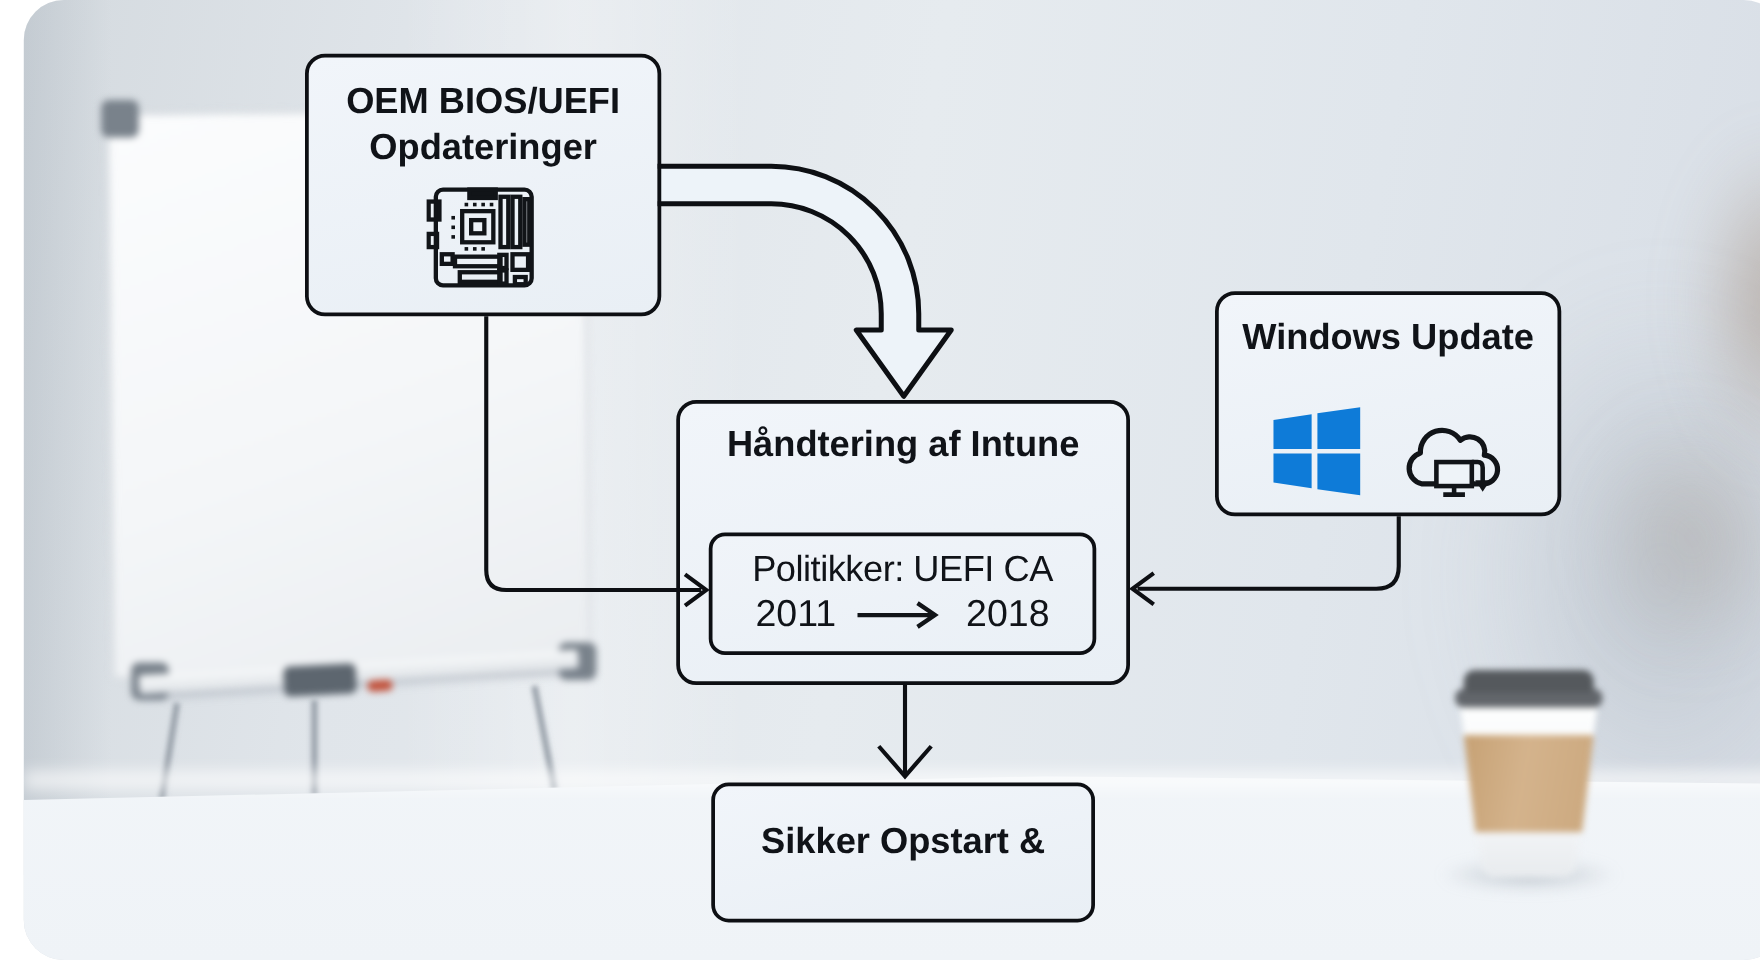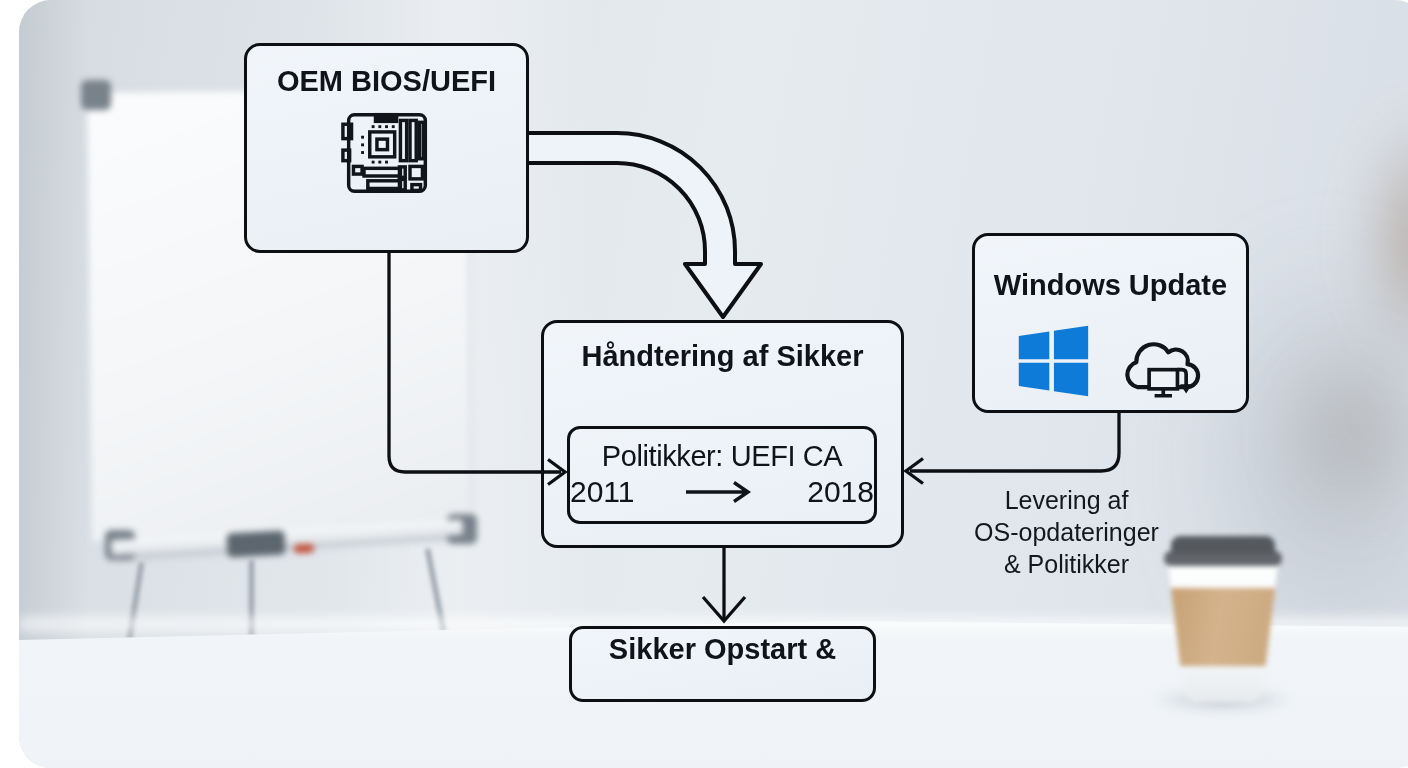--- a/index.html
+++ b/index.html
@@ -59,26 +59,26 @@
   .cup-sleeve{position:absolute;left:10px;top:52px;width:104px;height:78px;
     background:linear-gradient(100deg,#c6a174 0%,#d4b38c 45%,#cba87e 100%);
     clip-path:polygon(0 0,100% 0,91% 100%,9% 100%);}
 
   
   .node{position:absolute;box-sizing:border-box;border:3.2px solid #0d0f13;border-radius:16px;
     background:linear-gradient(168deg,#f1f5fa 0%,#e9eff5 100%);color:#101318;text-align:center;}
   .node-title{font-weight:700;font-size:29px;line-height:37px;}
   .box-oem{left:225px;top:43px;width:285px;height:210px;padding-top:17px;}
   .box-mgmt{left:522px;top:320px;width:363px;height:228px;padding-top:15px;}
-  .box-win{left:953px;top:233px;width:277px;height:180px;padding-top:31px;text-align:center;}
-  .box-out{left:550px;top:626px;width:307px;height:76px;padding-top:2px;border-radius:14px;}
+  .box-win{left:953px;top:233px;width:277px;height:180px;padding-top:16px;text-align:center;}
+  .box-out{left:550px;top:626px;width:307px;height:112px;padding-top:26px;border-radius:14px;}
   .box-inner{position:absolute;left:23px;top:103px;width:310px;height:98px;border:3.2px solid #0d0f13;
     border-radius:13px;background:linear-gradient(168deg,#f0f4f9 0%,#eaf0f6 100%);padding-top:9px;box-sizing:border-box;}
   .inner-line1{font-size:29px;line-height:36px;font-weight:400;letter-spacing:-.4px;}
-  .inner-line2{display:flex;align-items:center;justify-content:space-between;gap:14px;font-size:30px;font-weight:400;line-height:36px;}
+  .inner-line2{display:flex;align-items:center;justify-content:center;gap:14px;font-size:30px;font-weight:400;line-height:36px;}
   .oem-icon{margin:7px auto 0;}
   .win-icons{position:absolute;left:0;bottom:12px;width:100%;display:flex;align-items:flex-end;
     justify-content:center;gap:26px;}
   .edge-label{position:absolute;left:935px;top:484px;width:225px;text-align:center;
     font-size:25px;line-height:32px;color:#14171b;}
 </style>
 </head>
 <body>
 
 <div class="screen">
@@ -114,20 +114,21 @@
       <div class="cup-lid-top"></div>
     </div>
   </div>
 
   <svg class="layer" viewBox="0 0 1408 768">
     <path d="M505 133 L598 133 A118 118 0 0 1 716 251 L716 264 L742 264 L704 317 L666 264 L686 264 L686 251 A88 88 0 0 0 598 163 L505 163 Z" fill="#edf3f9" stroke="#0d0f13" stroke-width="4" stroke-linejoin="round"></path>
   </svg>
 
   <div class="node box-oem">
     <div class="node-title">OEM BIOS/UEFI</div>
+    <div class="node-title">Opdateringer</div>
     <svg class="oem-icon" width="92" height="92" viewBox="0 0 96 96">
       <g fill="none" stroke="#111418" stroke-width="3.6">
         <rect x="8" y="8" width="80" height="80" rx="6"></rect>
         <rect x="36" y="8" width="22" height="7" fill="#111418"></rect>
         <rect x="30" y="26" width="26" height="26"></rect>
         <rect x="37.5" y="33.5" width="11" height="11"></rect>
         <rect x="2" y="18" width="9" height="15"></rect>
         <rect x="2" y="45" width="7" height="11"></rect>
         <rect x="13" y="62" width="9" height="8"></rect>
         <rect x="62" y="14" width="6.5" height="42"></rect>
@@ -149,21 +150,21 @@
           <rect x="39" y="56" width="3" height="3"></rect>
           <rect x="46" y="56" width="3" height="3"></rect>
         <rect x="21" y="30" width="3" height="3"></rect>
           <rect x="21" y="38" width="3" height="3"></rect>
           <rect x="21" y="46" width="3" height="3"></rect>
       </g>
     </svg>
   </div>
 
   <div class="node box-mgmt">
-    <div class="node-title">Håndtering af Sikker</div>
+    <div class="node-title">Håndtering af Intune</div>
     <div class="box-inner">
       <div class="inner-line1">Politikker: UEFI CA</div>
       <div class="inner-line2">
         <span>2011</span>
         <svg width="76" height="26" viewBox="0 0 76 26">
           <path d="M3 13 L62 13 M51 3.5 L65 13 L51 22.5" fill="none" stroke="#111418" stroke-width="3.4"></path>
         </svg>
         <span>2018</span>
       </div>
     </div>
@@ -198,19 +199,14 @@
     <g fill="none" stroke="#0d0f13" stroke-width="3.3">
       <path d="M370 253 L370 456 Q370 472 386 472 L542 472"></path>
       <path d="M529 459.5 L546 472 L529 484.5"></path>
       <path d="M1100 413 L1100 453 Q1100 471 1082 471 L891 471"></path>
       <path d="M904 458.5 L887 471 L904 483.5"></path>
       <path d="M705 548 L705 619"></path>
       <path d="M684 597 L705 621 L726 597"></path>
     </g>
   </svg>
 
-  <div class="edge-label">
-    <div>Levering af</div>
-    <div>OS-opdateringer</div>
-    <div>&amp; Politikker</div>
-  </div>
 
 </div>
 
 </body></html>

